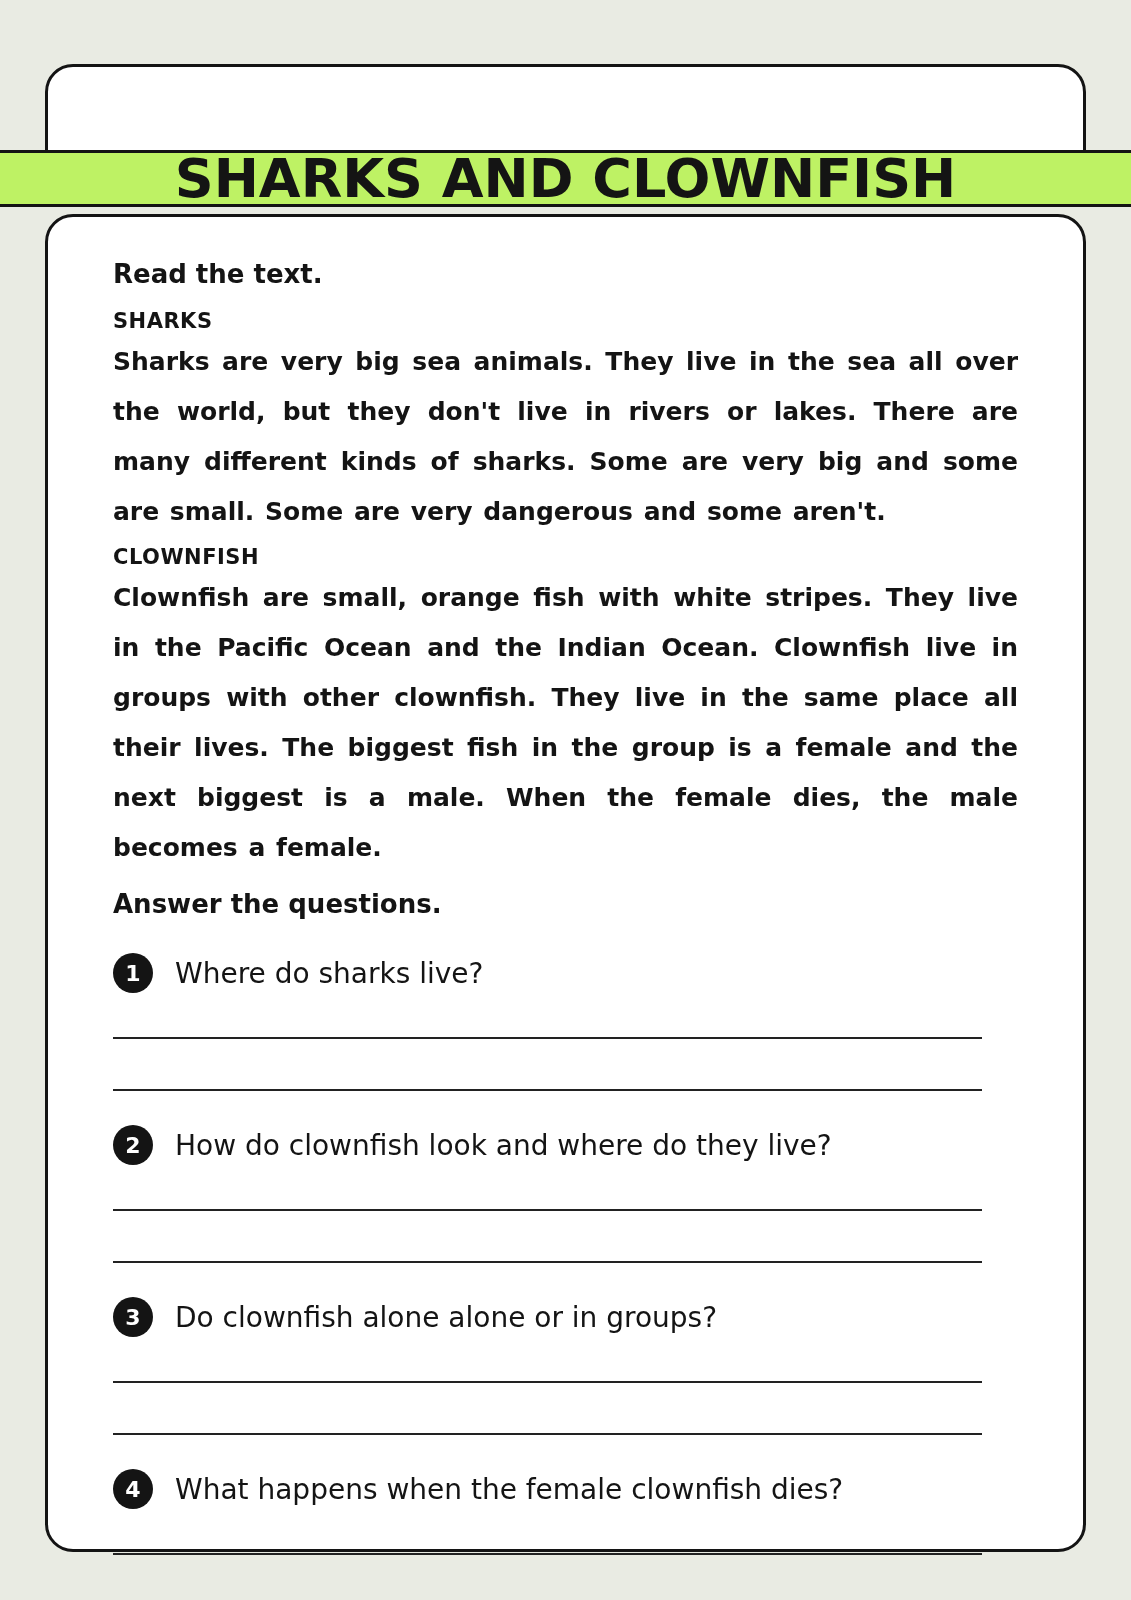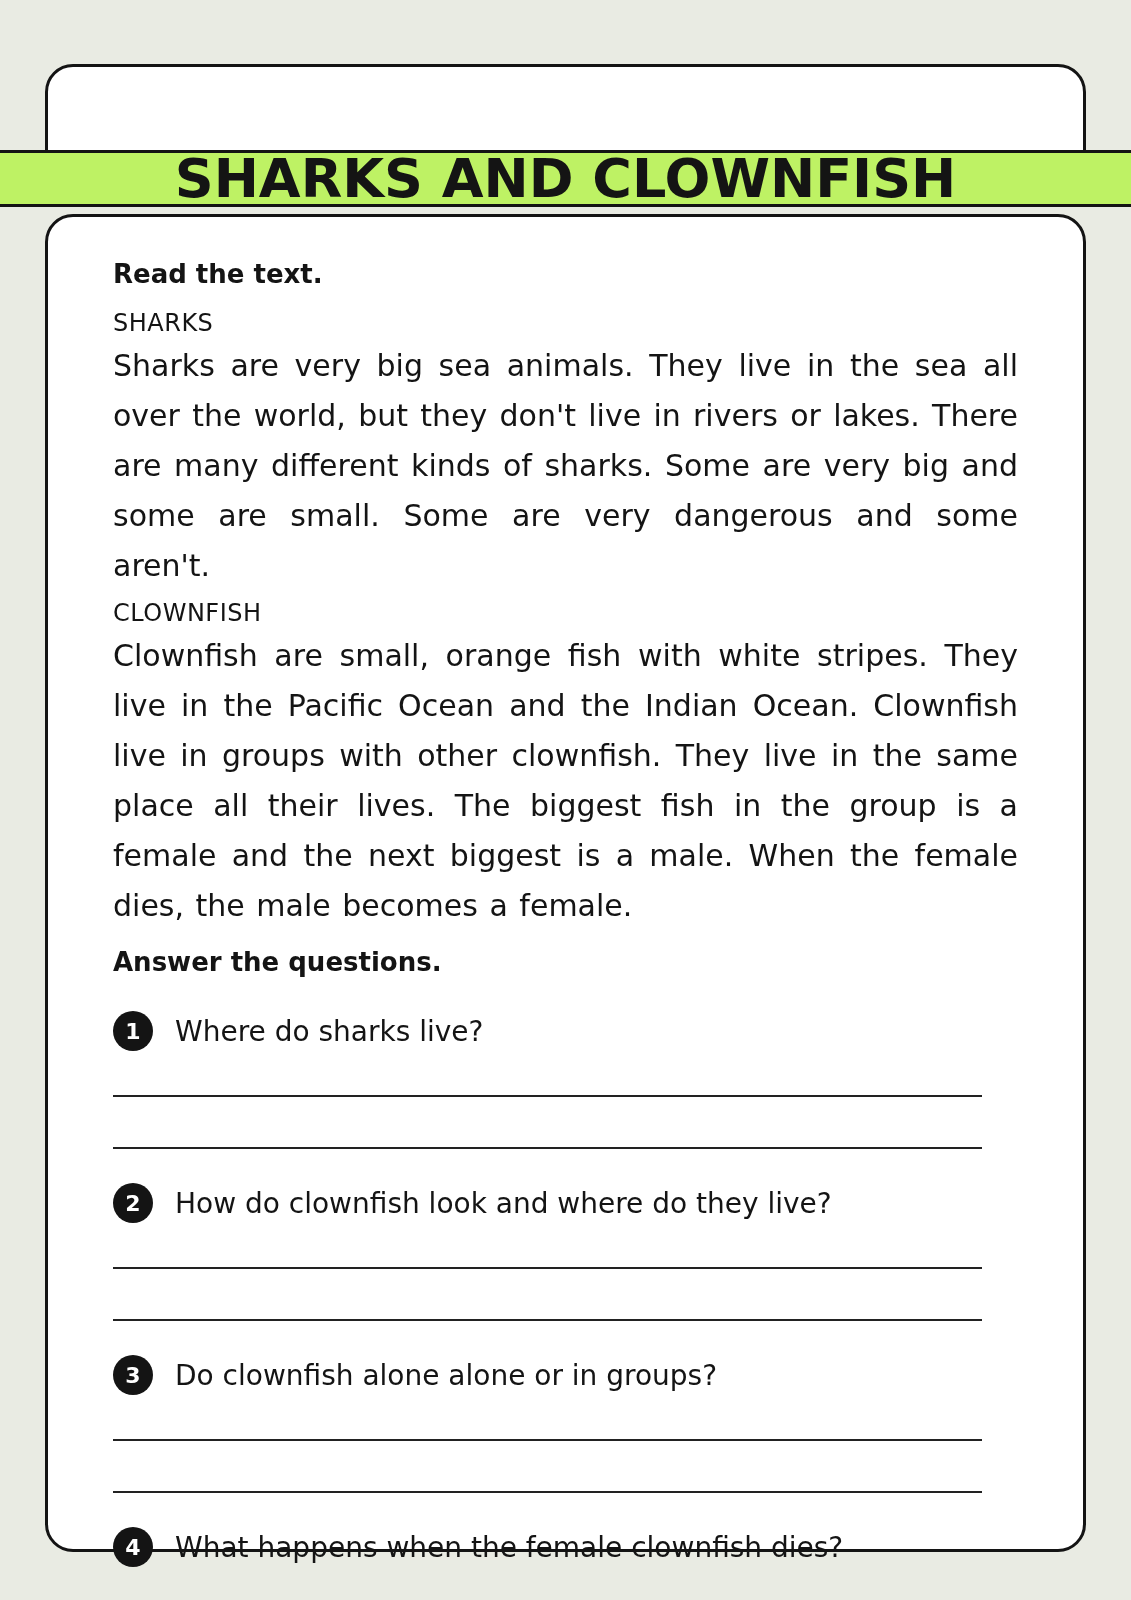--- a/index.html
+++ b/index.html
@@ -73,31 +73,32 @@
     z-index: 1;
     padding: 42px 65px 0 65px;
   }
 
   .instruction {
     font-size: 26px;
     font-weight: 700;
     margin-bottom: 20px;
   }
   .passage-heading {
-    font-size: 24px;
-    font-weight: 400;
+    font-size: 21px;
+    font-weight: 700;
     letter-spacing: 0.5px;
     margin: 8px 0 4px 0;
   }
   .passage-text {
-    font-size: 30px;
+    font-size: 25px;
     line-height: 50px;
     text-align: justify;
     word-spacing: 2px;
     margin-bottom: 6px;
+    font-weight: bold;
   }
   .answer-instruction {
     margin-top: 16px;
     margin-bottom: 0;
   }
 
   .question-block { margin-top: 34px; }
   .question-row {
     display: flex;
     align-items: center;

